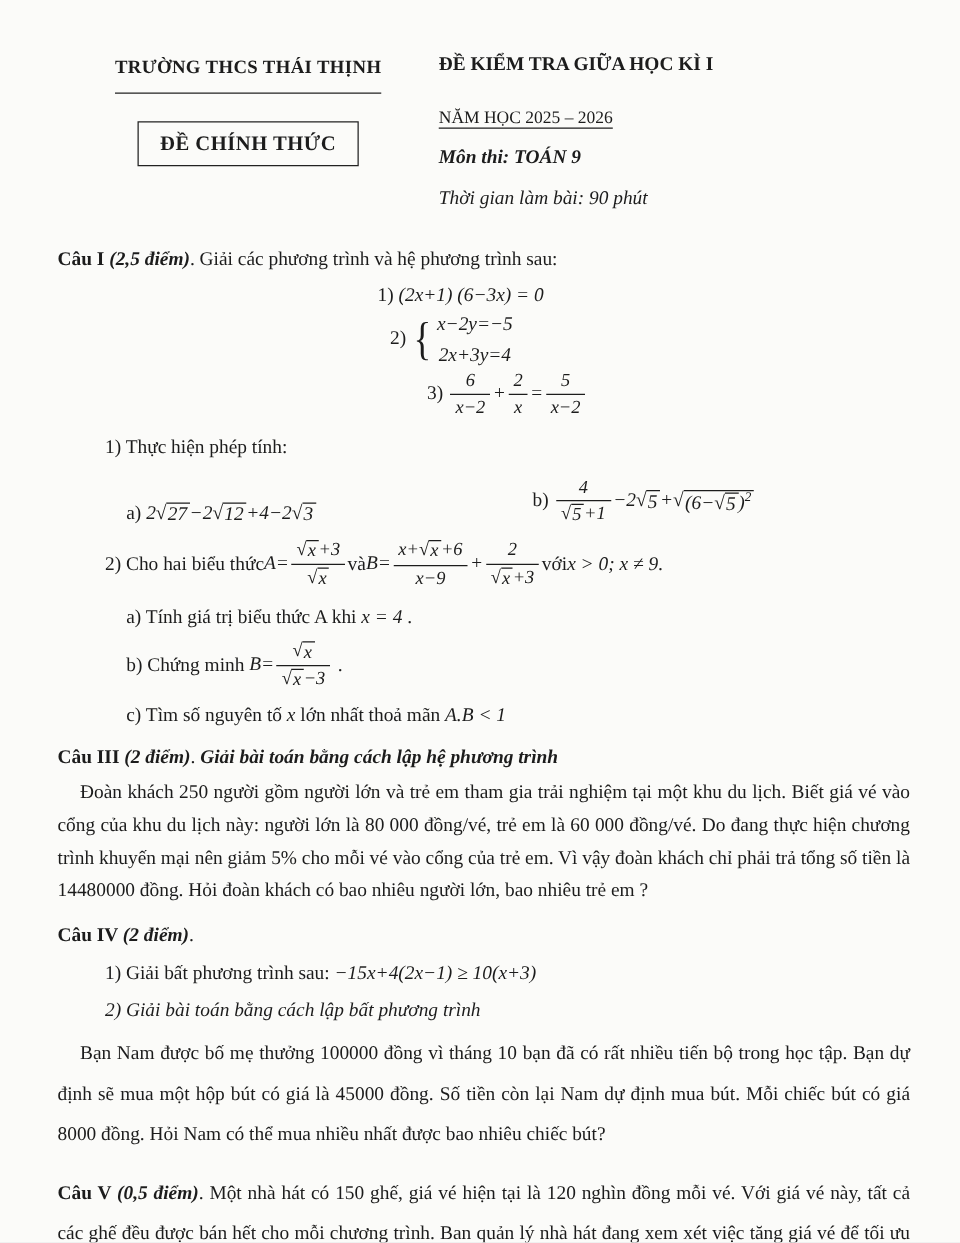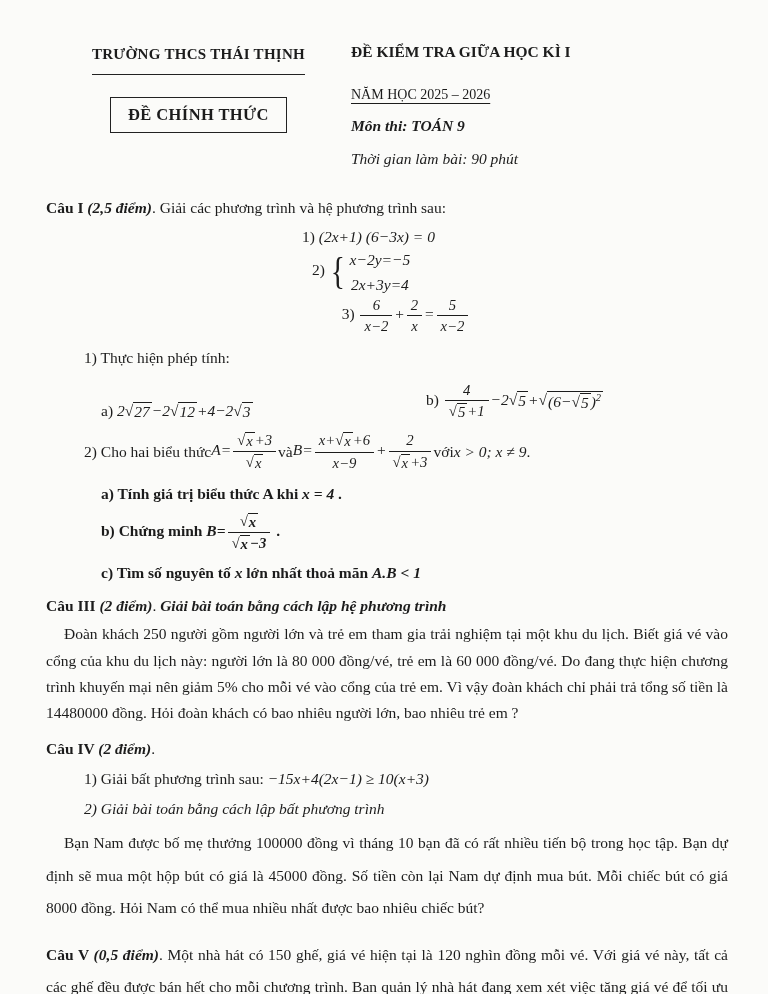--- a/index.html
+++ b/index.html
@@ -28,21 +28,21 @@
   .ht1{font-weight:700;font-size:15.5px;}
   .ht2{font-weight:400;font-size:14px;margin-top:21px;
        text-decoration:underline;text-underline-offset:4px;}
   .ht3{font-weight:700;font-size:15.5px;margin-top:9px;font-style:italic;}
   .ht4{font-style:italic;font-size:15.5px;margin-top:9px;}
   
   main{margin-top:26px;}
   .sec{margin-top:10px;}
   .h{margin:0;}
   .ind1{padding-left:38px;}
-  .ind2{padding-left:55px;font-weight:bold;}
+  .ind2{padding-left:55px;}
   .row3{display:flex;align-items:center;padding-left:38px;margin:6px 0 2px;min-height:52px;flex-direction:column;}
   .row3 .c1{width:208px;}
   .row3 .c2{width:188px;}
   .row3 .c3{flex:1;}
   .rowab{display:flex;align-items:flex-end;padding-left:55px;margin:5px 0 4px;min-height:46px;}
   .rowab .ca{width:325px;}
   .rowab .cb{flex:1;}
   .tall{margin:7px 0 5px;min-height:46px;display:flex;align-items:center;flex-wrap:wrap;}
   .sub{margin:7px 0;}
   .para{margin-top:4px;text-indent:18px;text-align:justify;line-height:1.7;}

